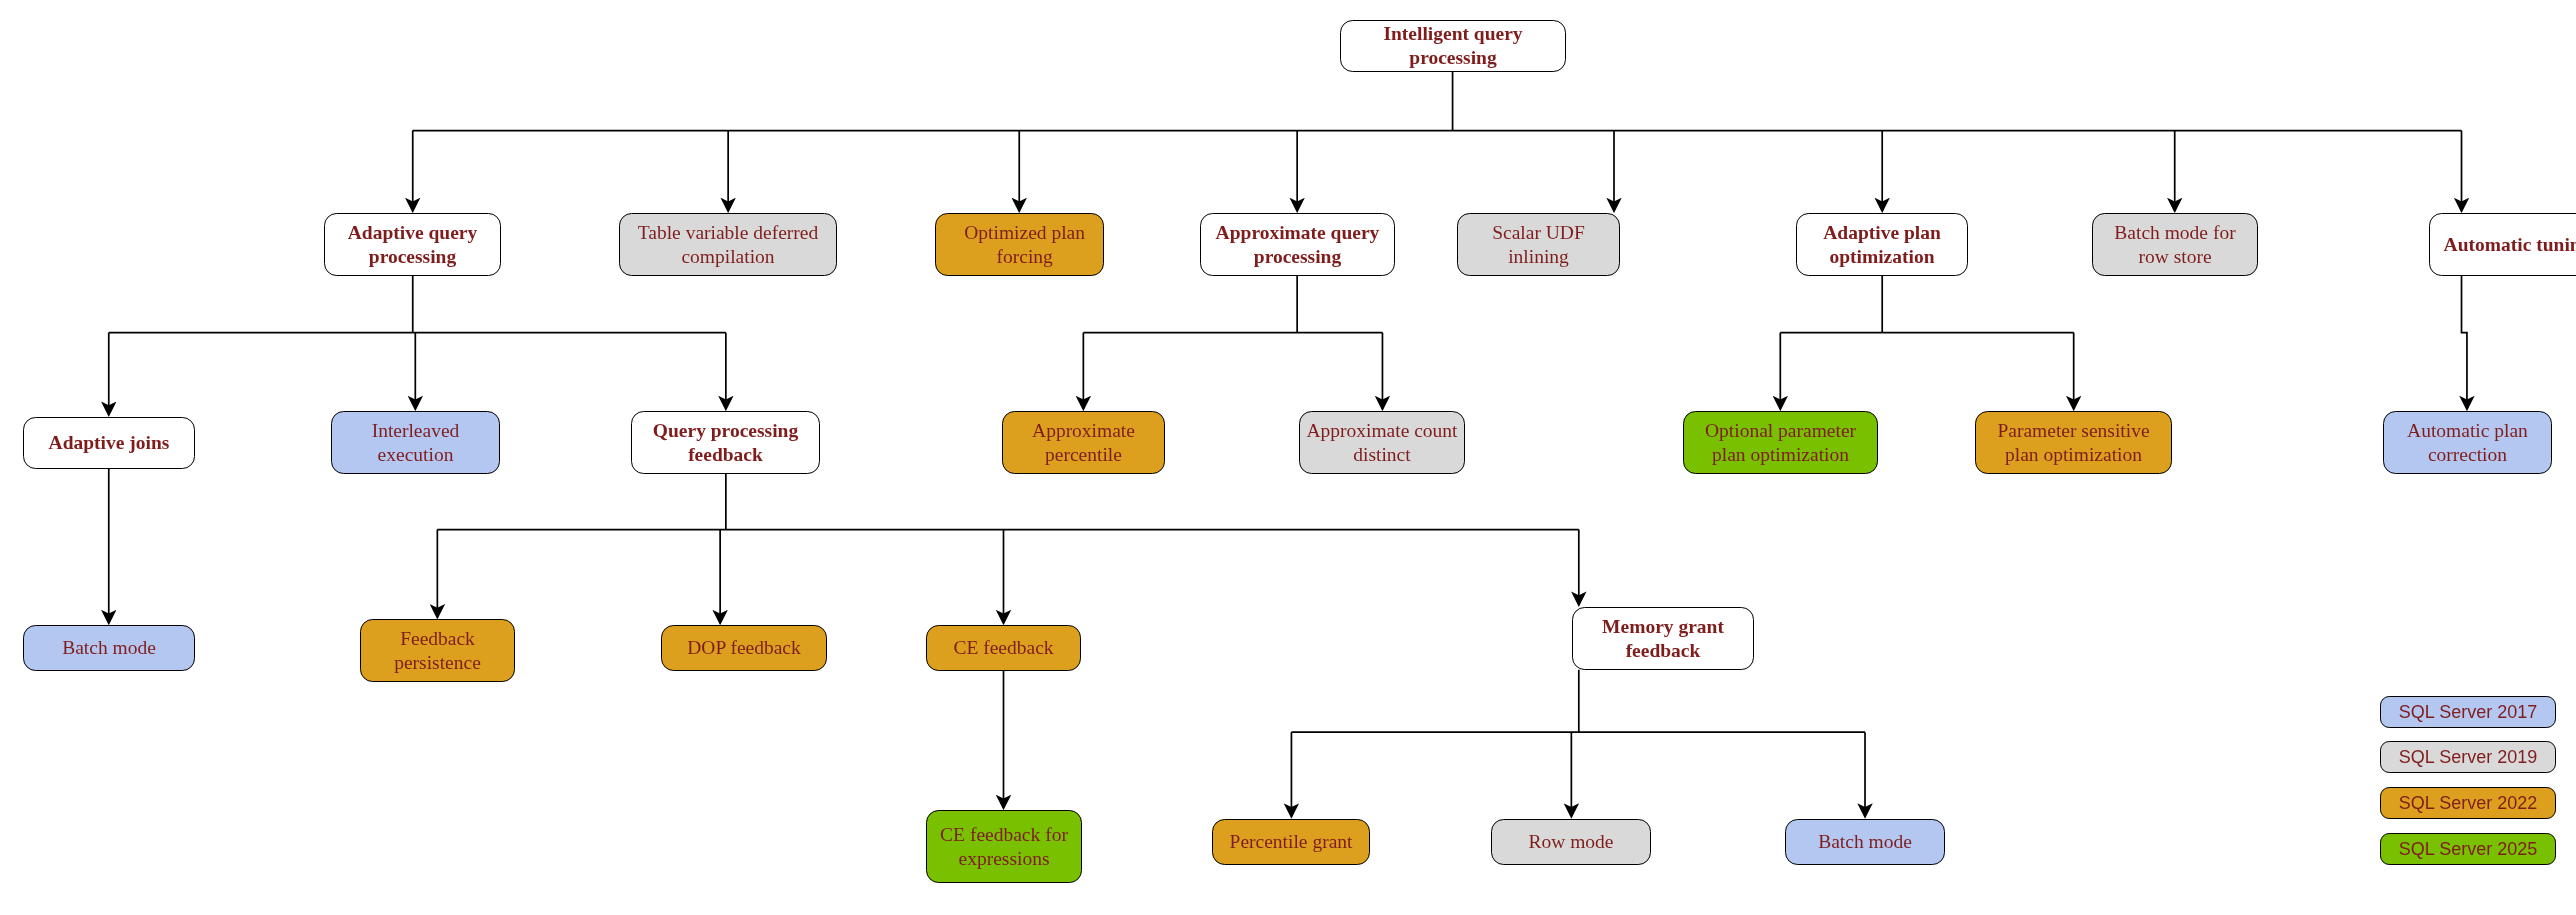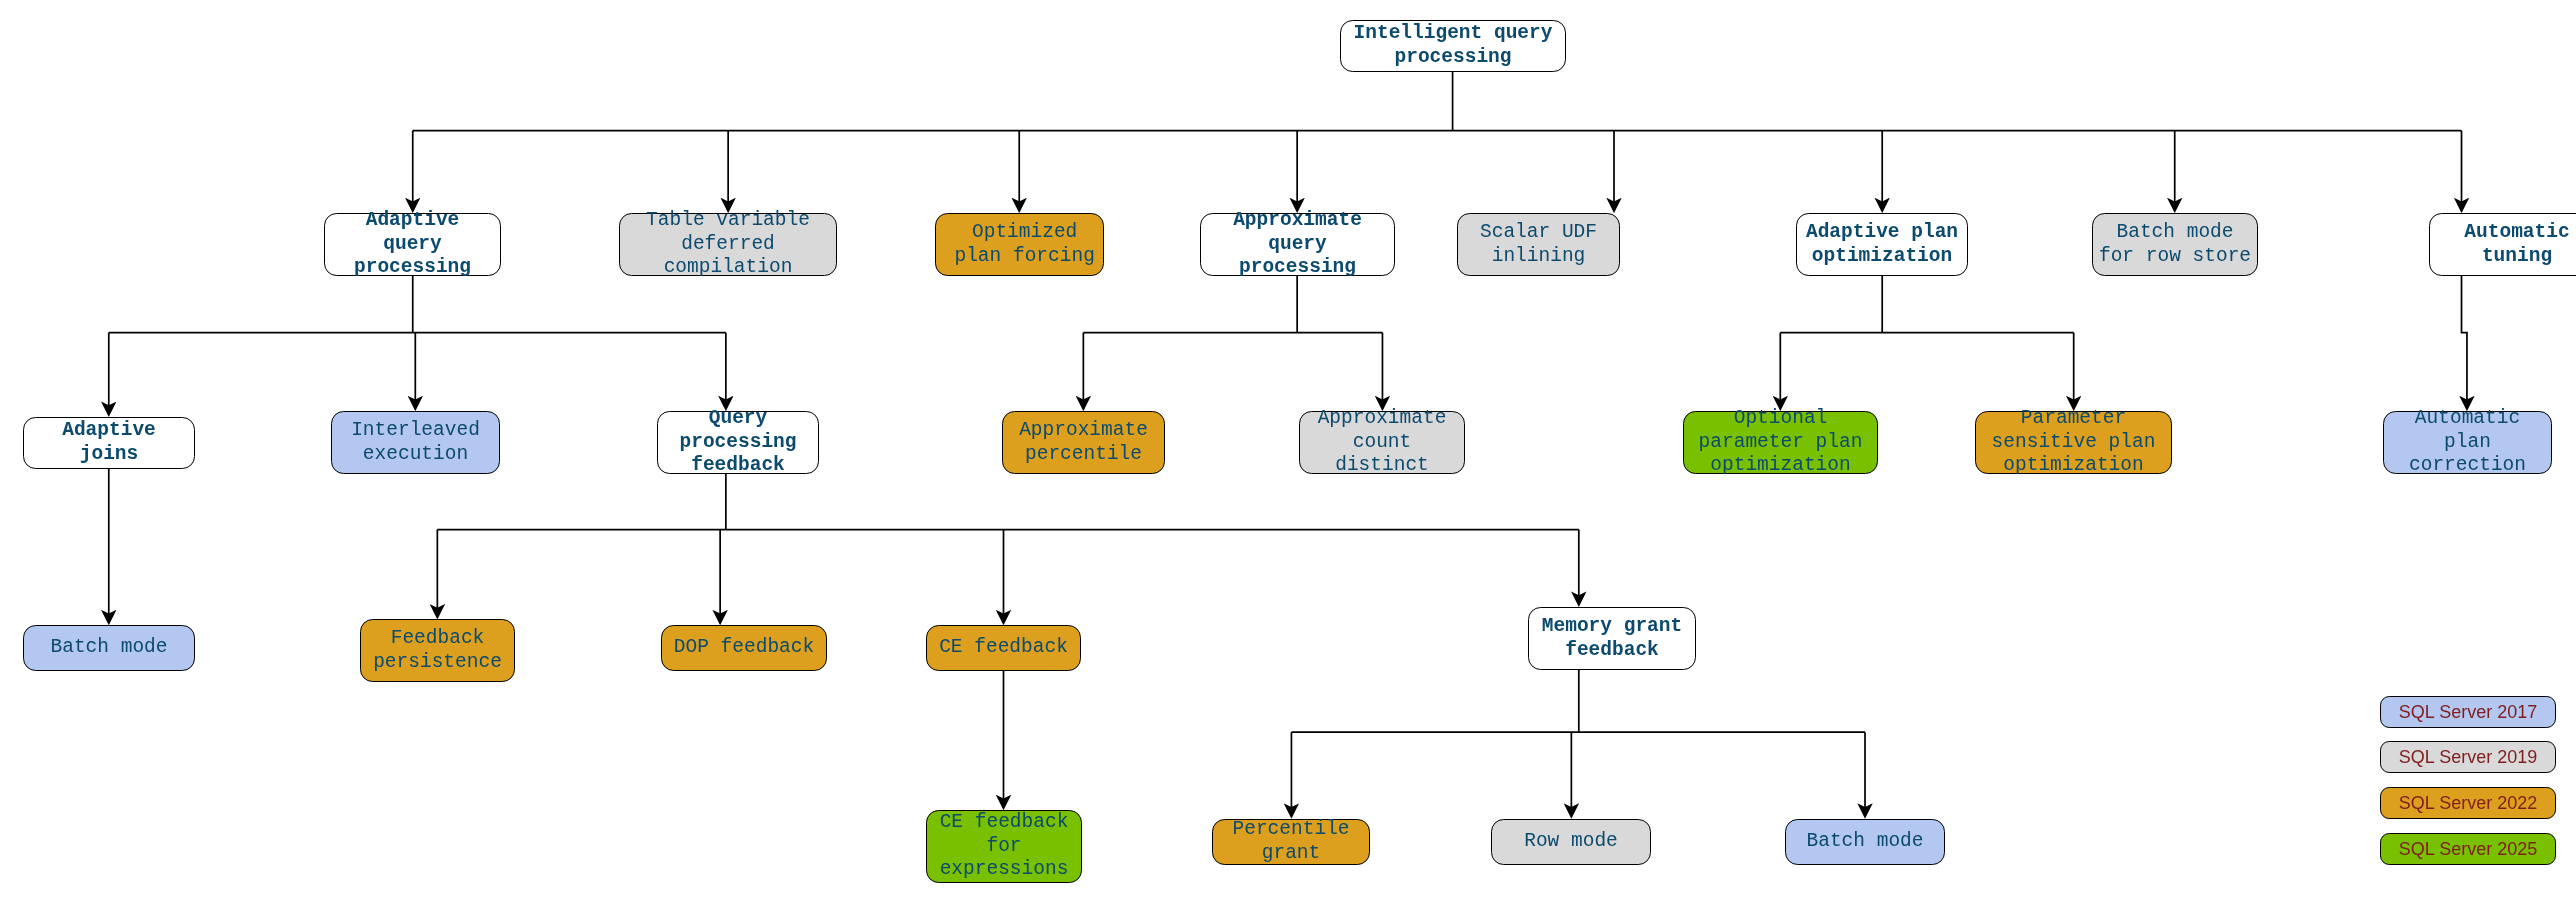--- a/index.html
+++ b/index.html
@@ -28,22 +28,22 @@
   }
   .node {
     position: absolute;
     box-sizing: border-box;
     border: 1.7px solid #000000;
     border-radius: 12.6px;
     display: flex;
     align-items: center;
     justify-content: center;
     text-align: center;
-    color: #0c4a6e;
-    font-family: Liberation Mono, monospace;
+    color: #7f1d1d;
+    font-family: Liberation Serif, serif;
     font-size: 19.5px;
     line-height: 1.22;
     padding: 2.3px 5.7px;
     background: #ffffff;
     z-index: 2;
   }
   .node.root,
   .node.parent {
     font-weight: bold;
   }
@@ -150,21 +150,21 @@
       </div>
       <div class="node fill-white parent" style="left: 2381px; top: 213px; width: 176px; height: 63px; margin-left: 48px;">
         <span>Automatic tuning</span>
       </div>
       <div class="node fill-white parent" style="left: 23px; top: 417px; width: 172px; height: 52px;">
         <span>Adaptive joins</span>
       </div>
       <div class="node fill-blue" style="left: 331px; top: 411px; width: 169px; height: 63px;">
         <span>Interleaved execution</span>
       </div>
-      <div class="node fill-white parent" style="left: 657px; top: 411px; width: 162px; height: 63px;">
+      <div class="node fill-white parent" style="left: 631px; top: 411px; width: 189px; height: 63px;">
         <span>Query processing feedback</span>
       </div>
       <div class="node fill-orange" style="left: 1002px; top: 411px; width: 163px; height: 63px;">
         <span>Approximate percentile</span>
       </div>
       <div class="node fill-gray" style="left: 1299px; top: 411px; width: 166px; height: 63px;">
         <span>Approximate count distinct</span>
       </div>
       <div class="node fill-green" style="left: 1683px; top: 411px; width: 195px; height: 63px;">
         <span>Optional parameter plan optimization</span>
@@ -180,21 +180,21 @@
       </div>
       <div class="node fill-orange" style="left: 360px; top: 619px; width: 155px; height: 63px;">
         <span>Feedback persistence</span>
       </div>
       <div class="node fill-orange" style="left: 661px; top: 625px; width: 166px; height: 46px;">
         <span>DOP feedback</span>
       </div>
       <div class="node fill-orange" style="left: 926px; top: 625px; width: 155px; height: 46px;">
         <span>CE feedback</span>
       </div>
-      <div class="node fill-white parent" style="left: 1528px; top: 607px; width: 168px; height: 63px;">
+      <div class="node fill-white parent" style="left: 1572px; top: 607px; width: 182px; height: 63px;">
         <span>Memory grant feedback</span>
       </div>
       <div class="node fill-green" style="left: 926px; top: 810px; width: 156px; height: 73px;">
         <span>CE feedback for expressions</span>
       </div>
       <div class="node fill-orange" style="left: 1212px; top: 819px; width: 158px; height: 46px;">
         <span>Percentile grant</span>
       </div>
       <div class="node fill-gray" style="left: 1491px; top: 819px; width: 160px; height: 46px;">
         <span>Row mode</span>

